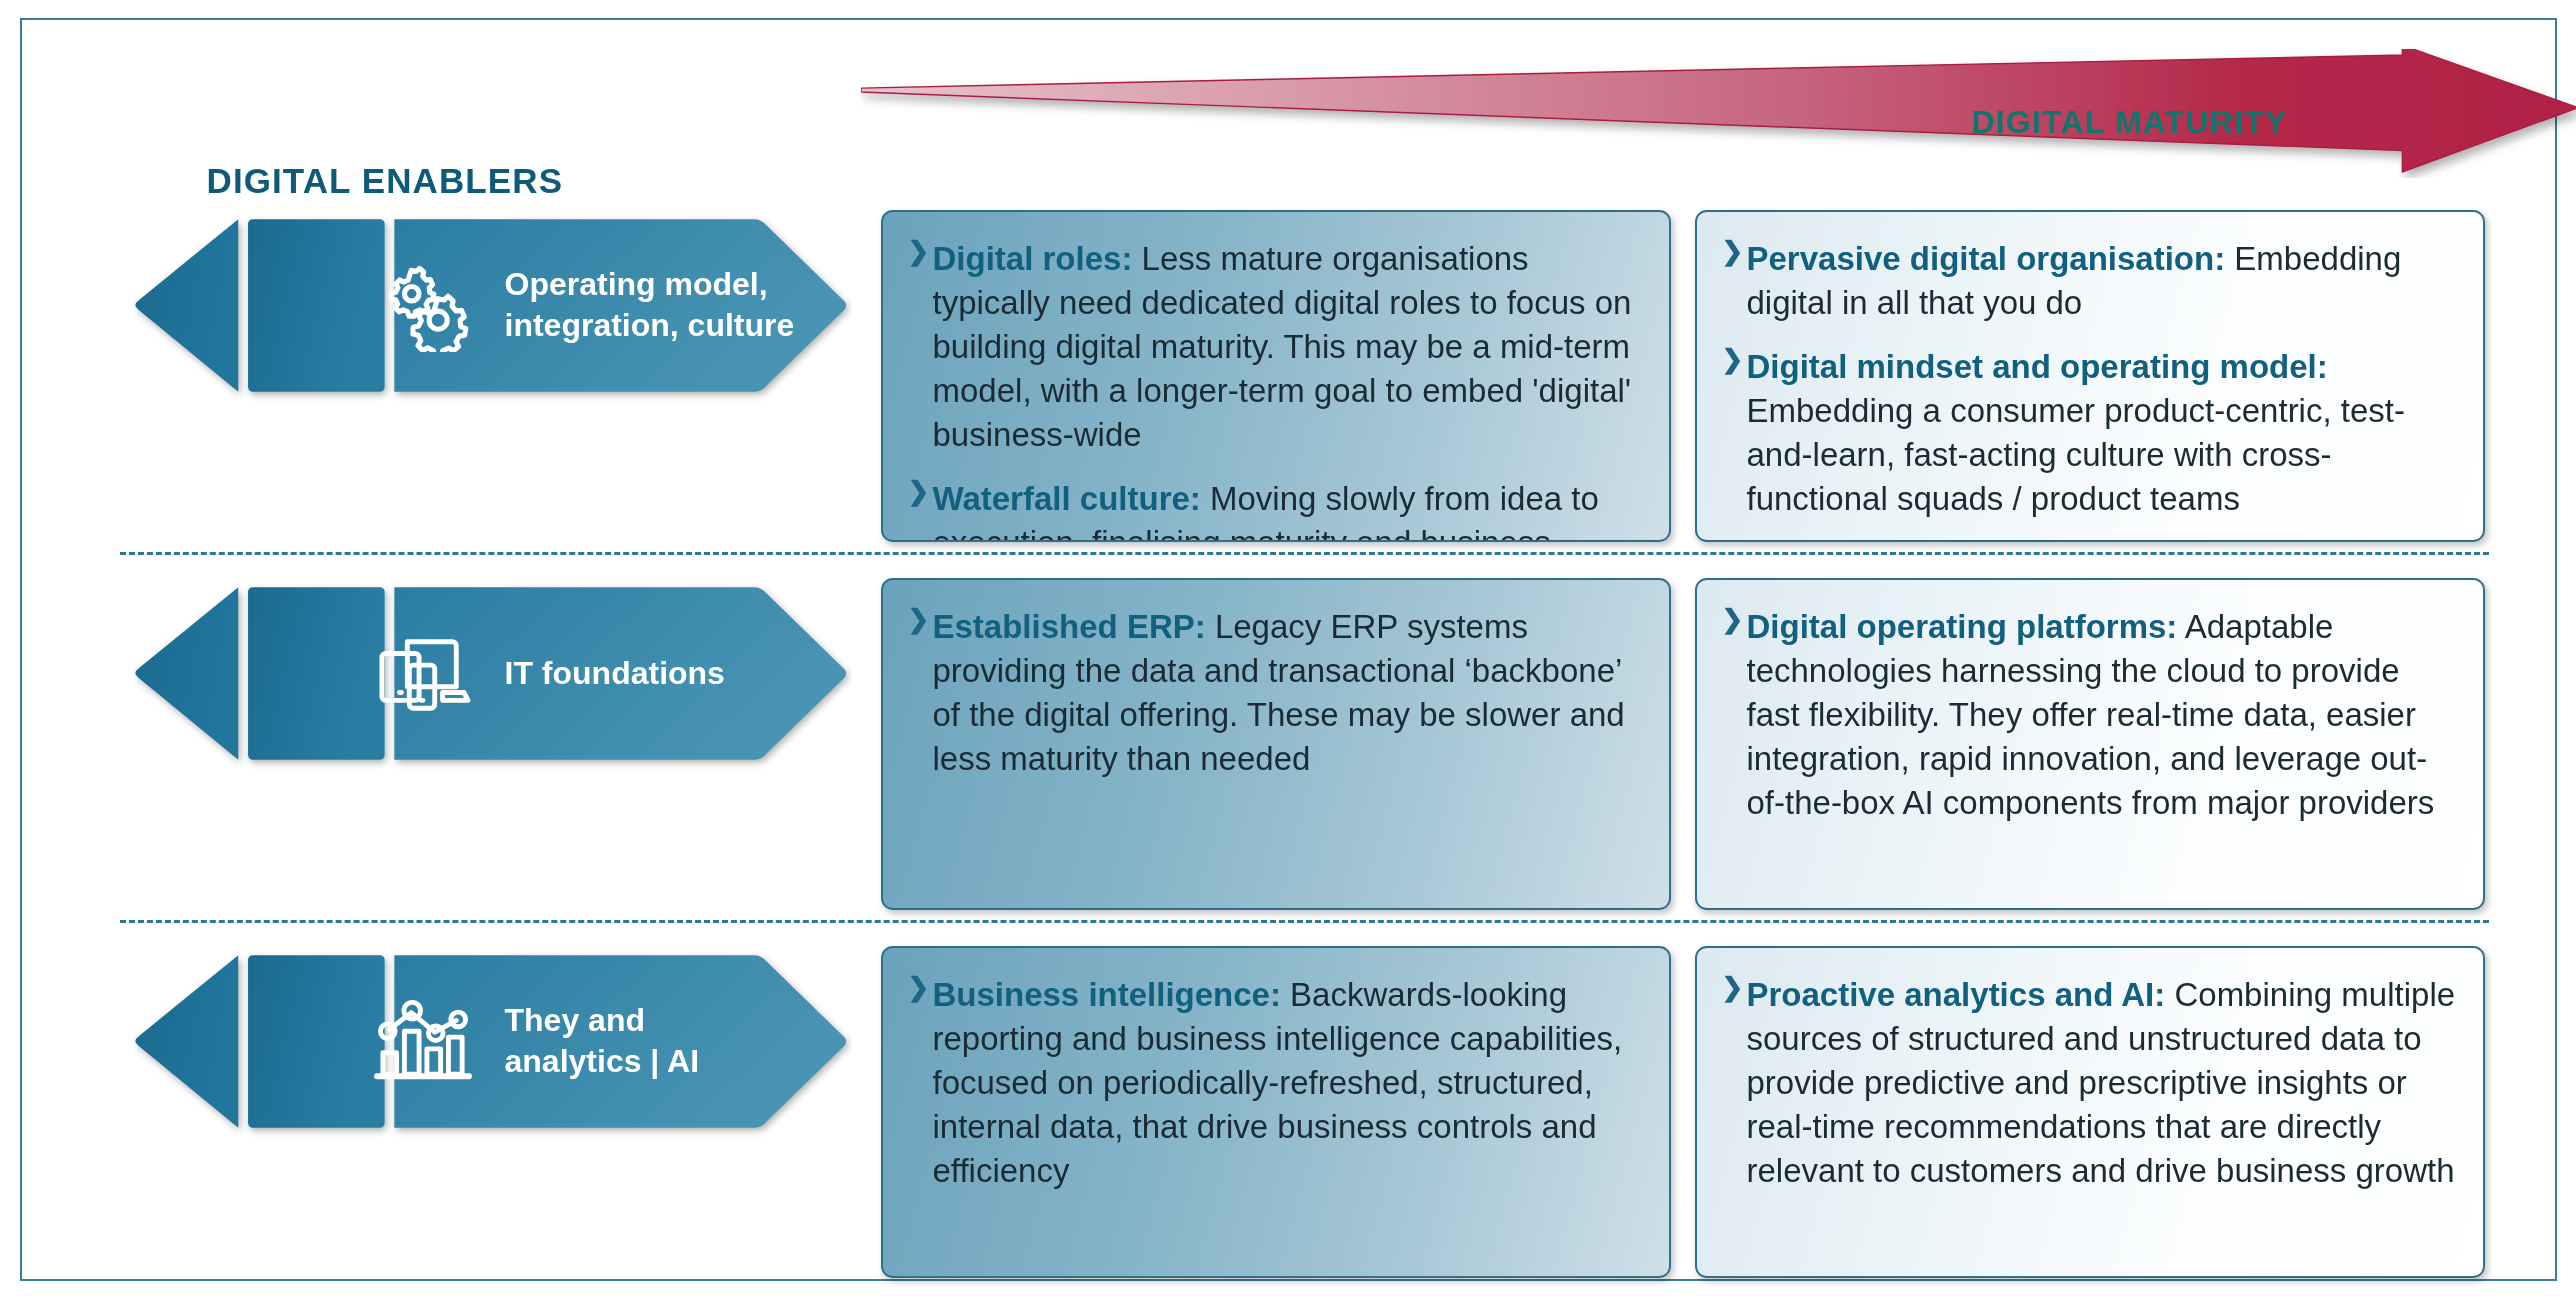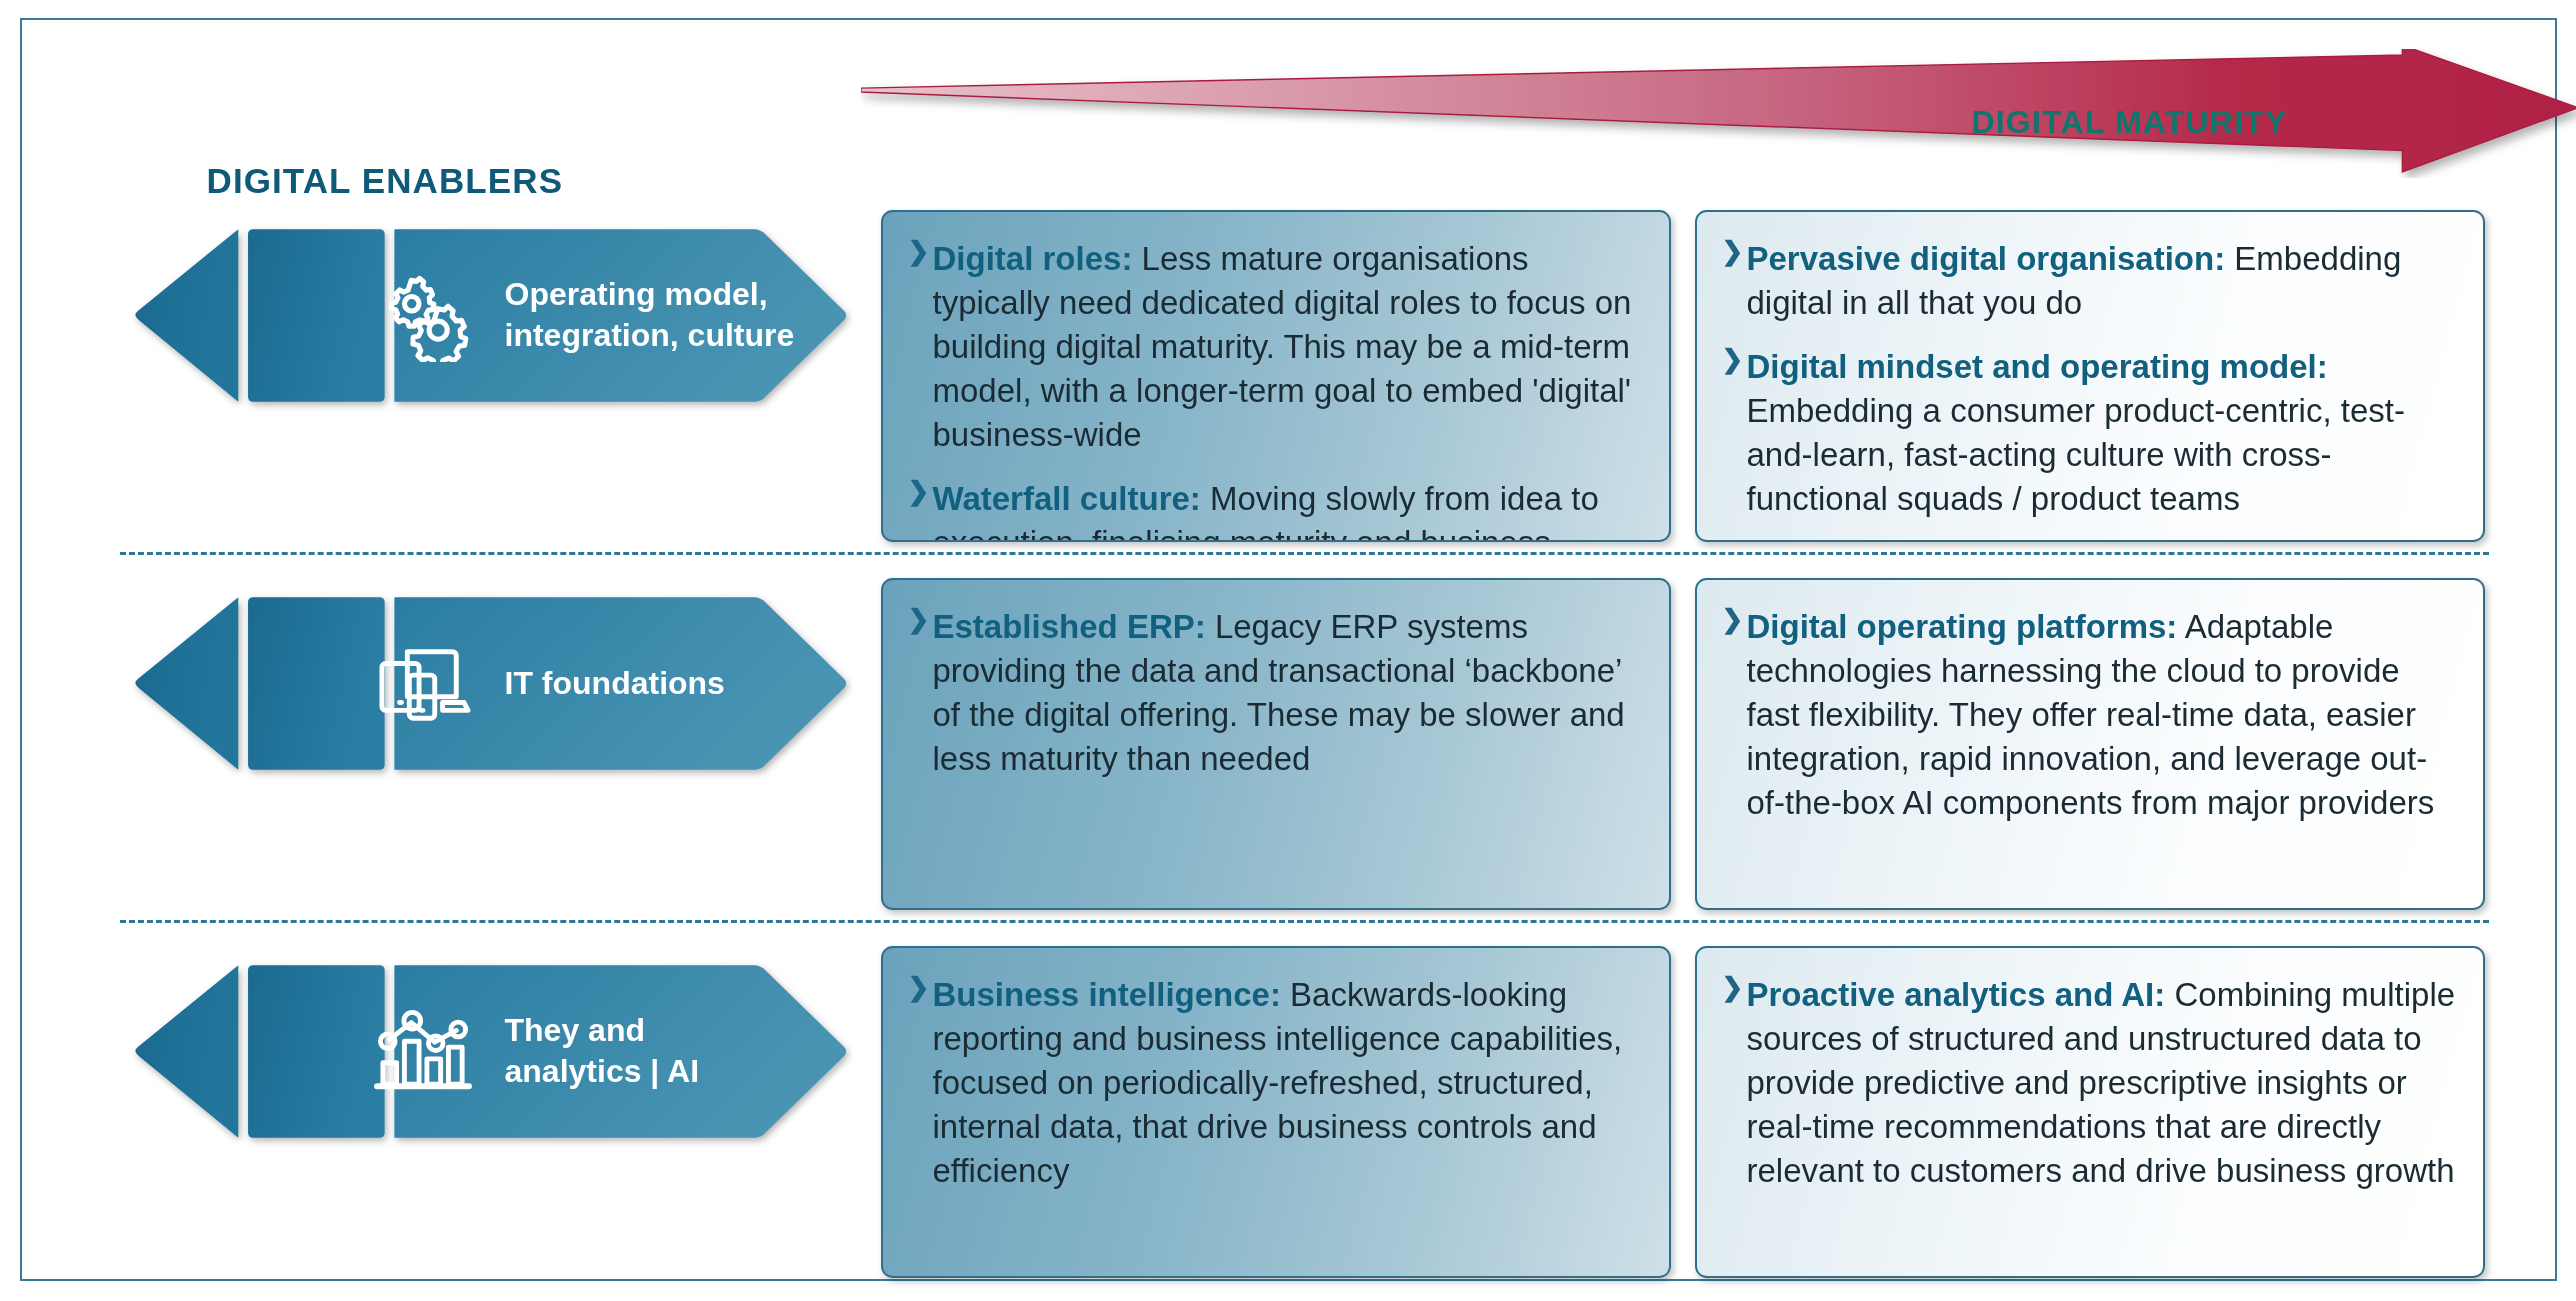--- a/index.html
+++ b/index.html
@@ -19,21 +19,21 @@
   #enablers-title{position:absolute;left:185px;top:141px;width:546px;
       color:#0f5a79;font-size:35px;font-weight:bold;letter-spacing:1.1px;}
 
   
   .row{position:absolute;left:0;width:100%;height:332px;}
   #row-0{top:190px;}
   #row-1{top:558px;}
   #row-2{top:926px;}
 
   
-  .chev{position:absolute;left:107px;top:15px;width:722px;height:181px;}
+  .chev{position:absolute;left:107px;top:5px;width:722px;height:181px;}
   .chev svg{display:block;filter:drop-shadow(2.9px 3.9px 3.9px rgba(0,0,0,0.30));}
   .chev-label{position:absolute;left:376px;top:0;width:322px;height:181px;
       display:flex;align-items:center;color:#fff;font-size:32px;font-weight:bold;
       line-height:1.28;}
   .chev-icon{position:absolute;left:226px;top:0;width:137px;height:181px;
       display:flex;align-items:center;justify-content:center;}
   .chev-icon svg{filter:none;}
 
   
   .card{position:absolute;top:0;width:790px;height:332px;box-sizing:border-box;

